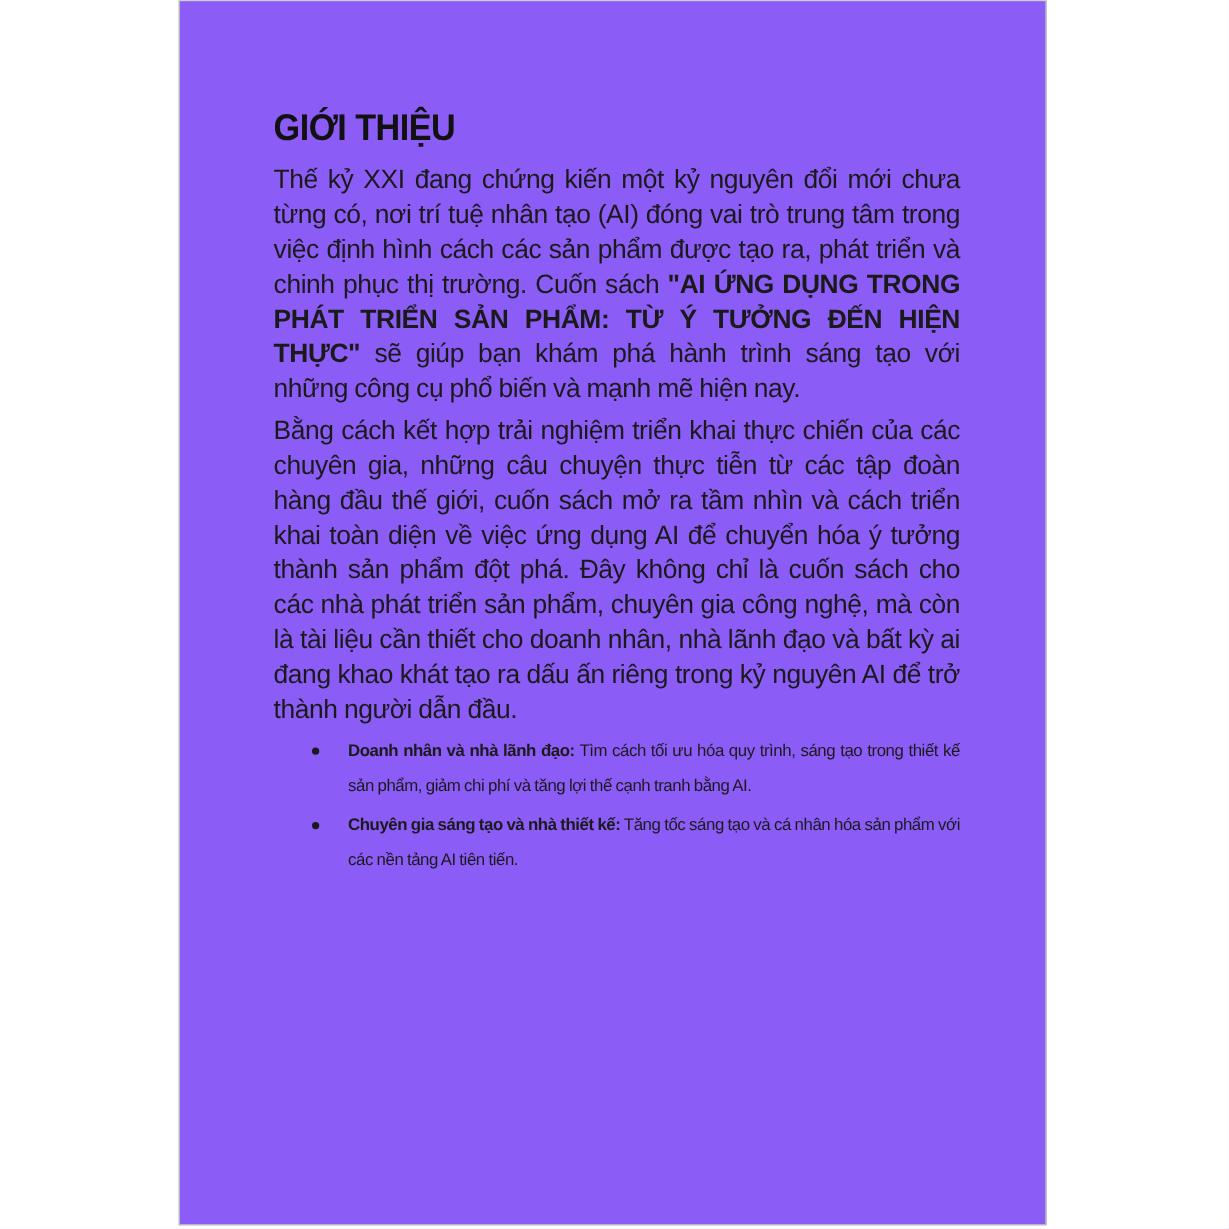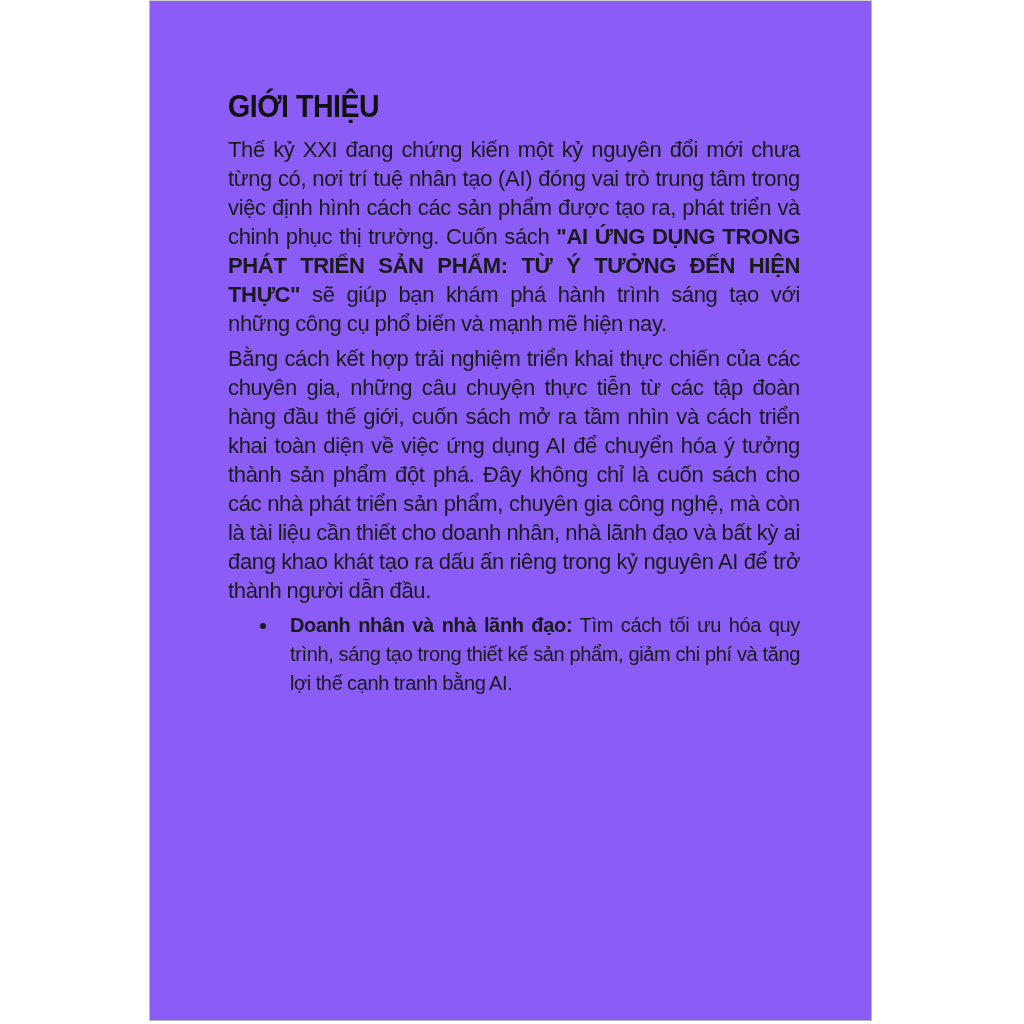--- a/index.html
+++ b/index.html
@@ -59,21 +59,21 @@
       letter-spacing: -0.35px;
     }
     .list {
       list-style: none;
       margin: 0;
       padding: 0;
     }
     .list-item {
       position: relative;
       padding-left: 62px;
-      font-size: 20px;
+      font-size: 14px;
       line-height: 29px;
       margin-bottom: 4px;
       text-align: justify;
       letter-spacing: -0.35px;
       word-spacing: -0.5px;
     }
     .bullet {
       position: absolute;
       left: 32px;
       top: 12px;
@@ -94,15 +94,19 @@
     <p class="para"><span>Thế kỷ XXI đang chứng kiến một kỷ nguyên đổi mới chưa từng có, nơi trí tuệ nhân tạo (AI) đóng vai trò trung tâm trong việc định hình cách các sản phẩm được tạo ra, phát triển và chinh phục thị trường. Cuốn sách </span><b>"AI ỨNG DỤNG TRONG PHÁT TRIỂN SẢN PHẨM: TỪ Ý TƯỞNG ĐẾN HIỆN THỰC"</b><span> sẽ giúp bạn khám phá hành trình sáng tạo với những công cụ phổ biến và mạnh mẽ hiện nay.</span></p>
 
     <p class="para">Bằng cách kết hợp trải nghiệm triển khai thực chiến của các chuyên gia, những câu chuyện thực tiễn từ các tập đoàn hàng đầu thế giới, cuốn sách mở ra tầm nhìn và cách triển khai toàn diện về việc ứng dụng AI để chuyển hóa ý tưởng thành sản phẩm đột phá. Đây không chỉ là cuốn sách cho các nhà phát triển sản phẩm, chuyên gia công nghệ, mà còn là tài liệu cần thiết cho doanh nhân, nhà lãnh đạo và bất kỳ ai đang khao khát tạo ra dấu ấn riêng trong kỷ nguyên AI để trở thành người dẫn đầu.</p>
 
 
     <ul class="list">
       <li class="list-item">
         <span class="bullet"></span>
         <span class="item-lead">Doanh nhân và nhà lãnh đạo:</span><span> Tìm cách tối ưu hóa quy trình, sáng tạo trong thiết kế sản phẩm, giảm chi phí và tăng lợi thế cạnh tranh bằng AI.</span>
       </li>
+      <li class="list-item">
+        <span class="bullet"></span>
+        <span class="item-lead">Chuyên gia sáng tạo và nhà thiết kế:</span><span> Tăng tốc sáng tạo và cá nhân hóa sản phẩm với các nền tảng AI tiên tiến.</span>
+      </li>
     </ul>
   </div>
 </div>
 
 </body></html>

